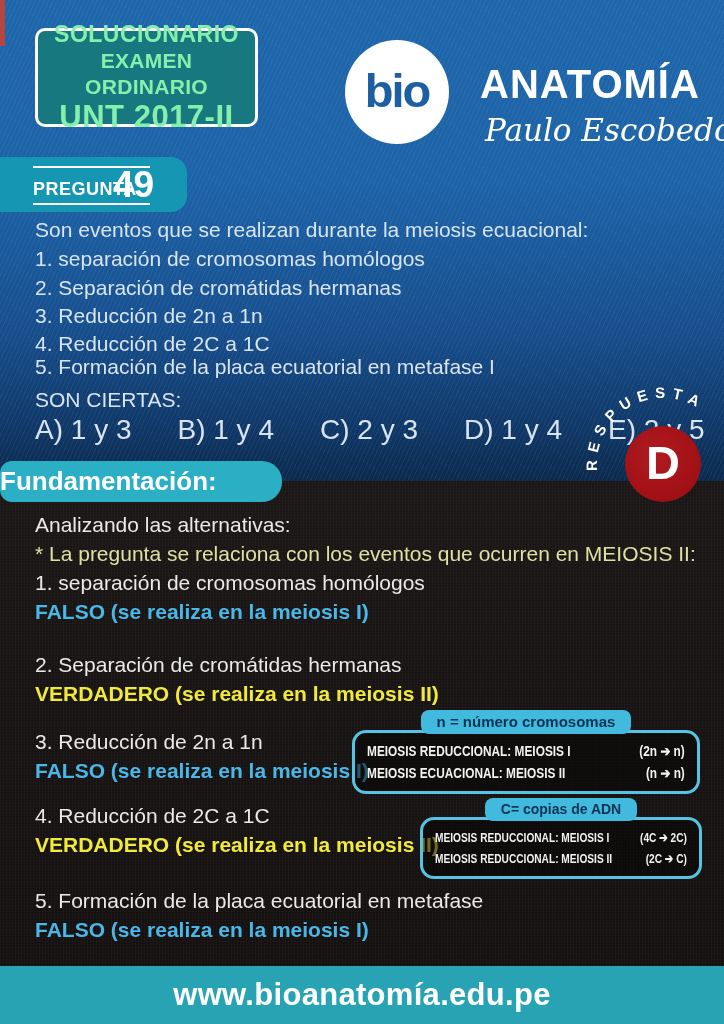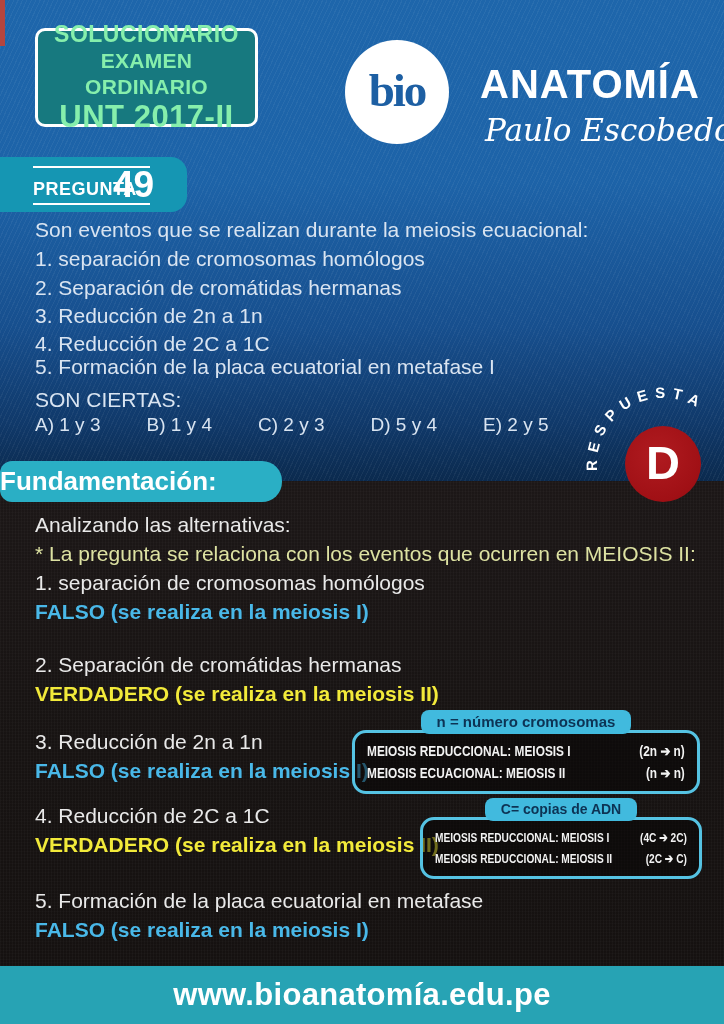--- a/index.html
+++ b/index.html
@@ -30,21 +30,21 @@
   }
   .exam-line1 { font-size:23px; font-weight:bold; letter-spacing:.5px; line-height:27px; }
   .exam-line2 { font-size:21px; font-weight:bold; letter-spacing:.3px; line-height:26px; }
   .exam-line3 { font-size:31px; font-weight:bold; letter-spacing:.5px; line-height:34px; }
 
   
   .logo { position:absolute; left:345px; top:40px; width:370px; height:112px; }
   .logo-circle {
     position:absolute; left:0; top:0; width:104px; height:104px;
     background:#fff; border-radius:50%;
-    display:flex; align-items:center; justify-content:center;font-family:Liberation Serif, serif;
+    display:flex; align-items:center; justify-content:center;
   }
   .logo-bio { color:#1d5fa3; font-size:47px; font-weight:bold; letter-spacing:-2px; padding-bottom:4px; }
   .logo-anatomia {
     position:absolute; left:135px; top:22px; color:#fff;
     font-size:40px; font-weight:bold; letter-spacing:1px; white-space:nowrap;
   }
   .logo-signature {
     position:absolute; left:140px; top:72px; width:228px; text-align:center;
     color:#fff; font-family:"DejaVu Serif", serif; font-style:italic;
     font-size:31px; white-space:nowrap;
@@ -70,21 +70,21 @@
   
   .q-line {
     position:absolute; left:35px; color:#d9e4f1; font-size:21px; white-space:nowrap;
   }
   .q-intro { top:218px; }
   .q-i0 { top:247px; } .q-i1 { top:276px; } .q-i2 { top:304px; }
   .q-i3 { top:332px; } .q-i4 { top:355px; }
   .q-prompt { top:388px; }
   .options-row {
     position:absolute; left:35px; top:414px; display:flex; gap:46px;
-    color:#d9e4f1; font-size:19px; white-space:nowrap;
+    color:#d9e4f1; font-size:28px; white-space:nowrap;
   }
 
   
   .answer-arc-svg { position:absolute; left:0; top:0; width:724px; height:1024px; pointer-events:none; }
   .answer-arc-svg text {
     fill:#fff; font-family:"Liberation Sans", sans-serif;
     font-size:15px; font-weight:bold; letter-spacing:2.5px;
   }
   .answer-circle {
     position:absolute; left:625px; top:426px; width:76px; height:76px;
@@ -188,21 +188,21 @@
     <div class="q-line q-i1">2. Separación de cromátidas hermanas</div>
     <div class="q-line q-i2">3. Reducción de 2n a 1n</div>
     <div class="q-line q-i3">4. Reducción de 2C a 1C</div>
     <div class="q-line q-i4">5. Formación de la placa ecuatorial en metafase I</div>
     <div class="q-line q-prompt">SON CIERTAS:</div>
 
     <div class="options-row">
       <span>A) 1 y 3</span>
       <span>B) 1 y 4</span>
       <span>C) 2 y 3</span>
-      <span>D) 5 y 4</span>
+      <span>D) 1 y 4</span>
       <span>E) 2 y 5</span>
     </div>
   </div>
 
   <div class="black-section"></div>
 
   <div class="fundamentacion-banner">Fundamentación:</div>
 
   <div class="b-line b-note b-note-line">* La pregunta se relaciona con los eventos que ocurren en MEIOSIS II:</div>
   <div class="b-line b-intro">Analizando las alternativas:</div>

